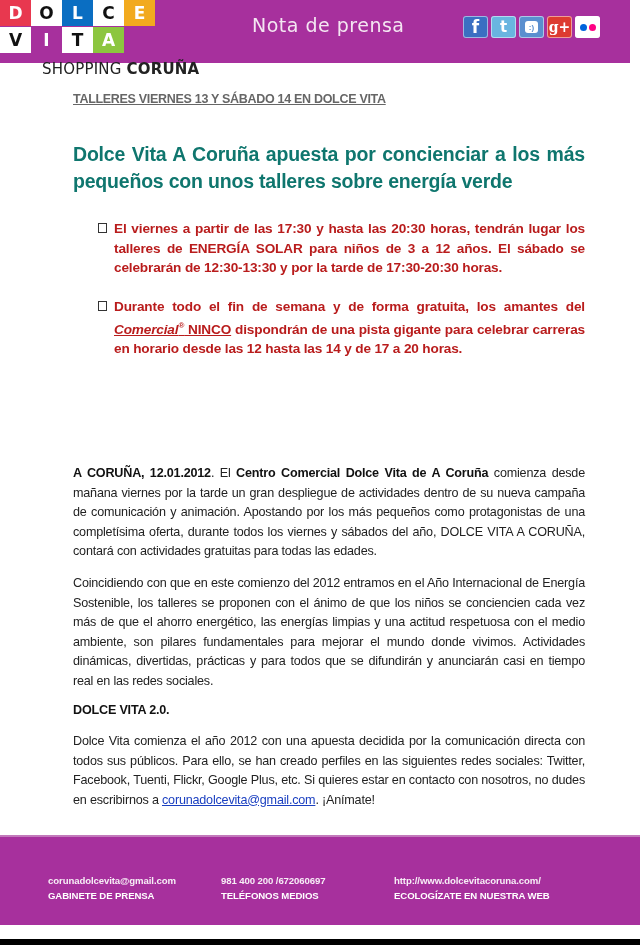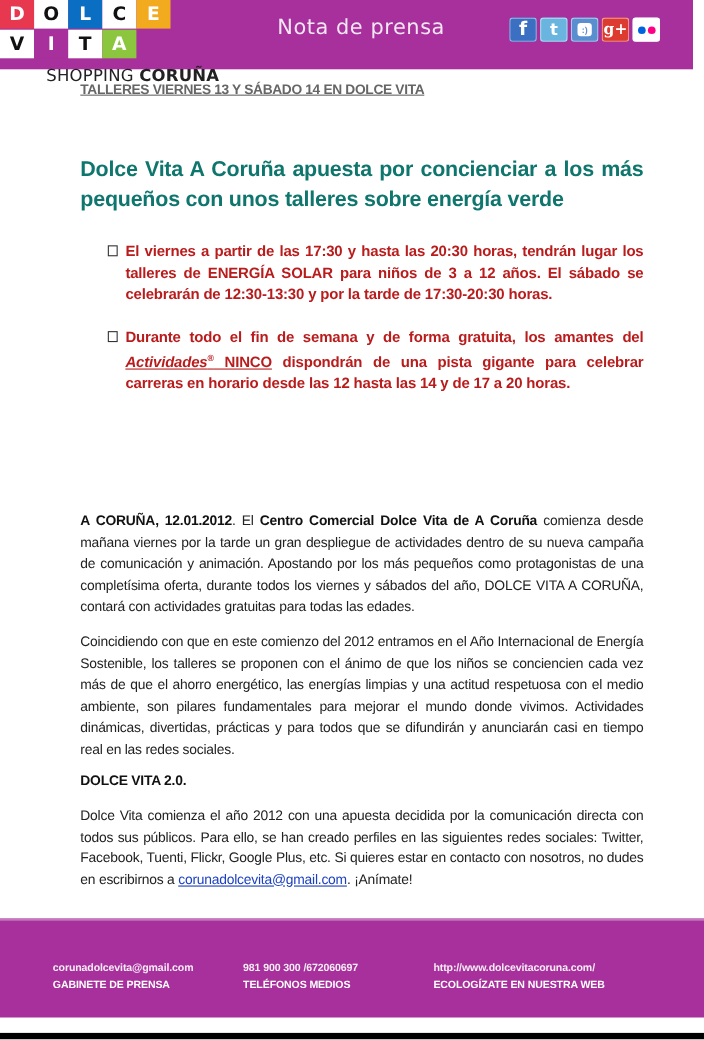--- a/index.html
+++ b/index.html
@@ -10,21 +10,21 @@
   .tile { position:absolute; width:31px; height:26px; display:flex; align-items:center; justify-content:center;
           font-family:"DejaVu Sans", sans-serif; font-weight:bold; font-size:17px; }
   .logo-sub { position:absolute; left:42px; top:60px; font-size:15px; color:#222; letter-spacing:0.2px;
               font-family:"DejaVu Sans", sans-serif; }
   .logo-sub b { font-weight:bold; }
   .header-title { position:absolute; left:252px; top:14px; font-size:19px; color:#f4e6f2;
                   font-family:"DejaVu Sans", sans-serif; letter-spacing:0.5px; }
   .social { position:absolute; top:16px; height:22px; display:flex; gap:3px; left:463px; }
   .social span { width:25px; height:22px; border-radius:3px; display:flex; align-items:center; justify-content:center;
                  color:#fff; font-weight:bold; font-size:15px; box-shadow:inset 0 0 0 1px rgba(255,255,255,0.5); }
-  .kicker { position:absolute; left:73px; top:74px; font-size:12.5px; color:#666; font-weight:bold;
+  .kicker { position:absolute; left:73px; top:92px; font-size:12.5px; color:#666; font-weight:bold;
             text-decoration:underline; letter-spacing:-0.3px; font-family:"Liberation Sans", sans-serif; }
   .headline { position:absolute; left:73px; top:141px; width:512px; font-size:19.5px; line-height:27px;
               font-weight:bold; color:#0f766e; text-align:justify; text-align-last:left; letter-spacing:-0.2px; }
   .bullets { position:absolute; left:98px; top:219px; width:487px; font-size:13.6px; font-weight:bold; line-height:19.5px; color:#b91c1c; }
   .bullet { position:relative; padding-left:16px; text-align:justify; margin-bottom:19px; }
   .bullet .box { position:absolute; left:0; top:4px; width:9px; height:10px; border:1px solid #333; box-sizing:border-box; }
   .bullet .lbl { letter-spacing:-0.15px; }
   .bullet u i { font-style:italic; }
   .body-text { position:absolute; left:73px; width:512px; font-size:12.6px; line-height:19.5px; color:#222;
                text-align:justify; letter-spacing:-0.2px; }
@@ -76,39 +76,39 @@
 
 <div class="headline">Dolce Vita A Coruña apuesta por concienciar a los más pequeños con unos talleres sobre energía verde</div>
 
 <div class="bullets">
   <div class="bullet">
     <span class="box"></span>
     <span class="lbl">El viernes a partir de las 17:30 y hasta las 20:30 horas, tendrán lugar los talleres de ENERGÍA SOLAR para niños de 3 a 12 años. El sábado se celebrarán de 12:30-13:30 y por la tarde de 17:30-20:30 horas.</span>
   </div>
   <div class="bullet">
     <span class="box"></span>
-    <span class="lbl"><span>Durante todo el fin de semana y de forma gratuita, los amantes del </span><u><i>Actividades</i><sup style="font-size:8px;">®</sup><span> NINCO</span></u><span> dispondrán de una pista gigante para celebrar carreras en horario desde las 12 hasta las 14 y de 17 a 20 horas.</span></span>
+    <span class="lbl"><span>Durante todo el fin de semana y de forma gratuita, los amantes del </span><u><i>Comercial</i><sup style="font-size:8px;">®</sup><span> NINCO</span></u><span> dispondrán de una pista gigante para celebrar carreras en horario desde las 12 hasta las 14 y de 17 a 20 horas.</span></span>
   </div>
 </div>
 
 <div class="body-text p1"><b>A CORUÑA, 12.01.2012</b><span>. El </span><b>Centro Comercial Dolce Vita de A Coruña</b><span> comienza desde mañana viernes por la tarde un gran despliegue de actividades dentro de su nueva campaña de comunicación y animación. Apostando por los más pequeños como protagonistas de una completísima oferta, durante todos los viernes y sábados del año, DOLCE VITA A CORUÑA, contará con actividades gratuitas para todas las edades.</span></div>
 
 <div class="body-text p2">Coincidiendo con que en este comienzo del 2012 entramos en el Año Internacional de Energía Sostenible, los talleres se proponen con el ánimo de que los niños se conciencien cada vez más de que el ahorro energético, las energías limpias y una actitud respetuosa con el medio ambiente, son pilares fundamentales para mejorar el mundo donde vivimos. Actividades dinámicas, divertidas, prácticas y para todos que se difundirán y anunciarán casi en tiempo real en las redes sociales.</div>
 
 <div class="body-text p3">DOLCE VITA 2.0.</div>
 
 <div class="body-text p4"><span>Dolce Vita comienza el año 2012 con una apuesta decidida por la comunicación directa con todos sus públicos. Para ello, se han creado perfiles en las siguientes redes sociales: Twitter, Facebook, Tuenti, Flickr, Google Plus, etc.   Si quieres estar en contacto con nosotros, no dudes en escribirnos a </span><a>corunadolcevita@gmail.com</a><span>. ¡Anímate!</span></div>
 
 <div class="footer">
   <div class="fcol" style="left:48px;">
     <div class="line1">corunadolcevita@gmail.com</div>
     <div>GABINETE DE PRENSA</div>
   </div>
   <div class="fcol" style="left:221px;">
-    <div class="line1">981 900 300 /672060697</div>
+    <div class="line1">981 400 200 /672060697</div>
     <div>TELÉFONOS MEDIOS</div>
   </div>
   <div class="fcol" style="left:394px;">
     <div class="line1">http://www.dolcevitacoruna.com/</div>
     <div>ECOLOGÍZATE EN NUESTRA WEB</div>
   </div>
 </div>
 
 <div class="blackbar"></div>
 

